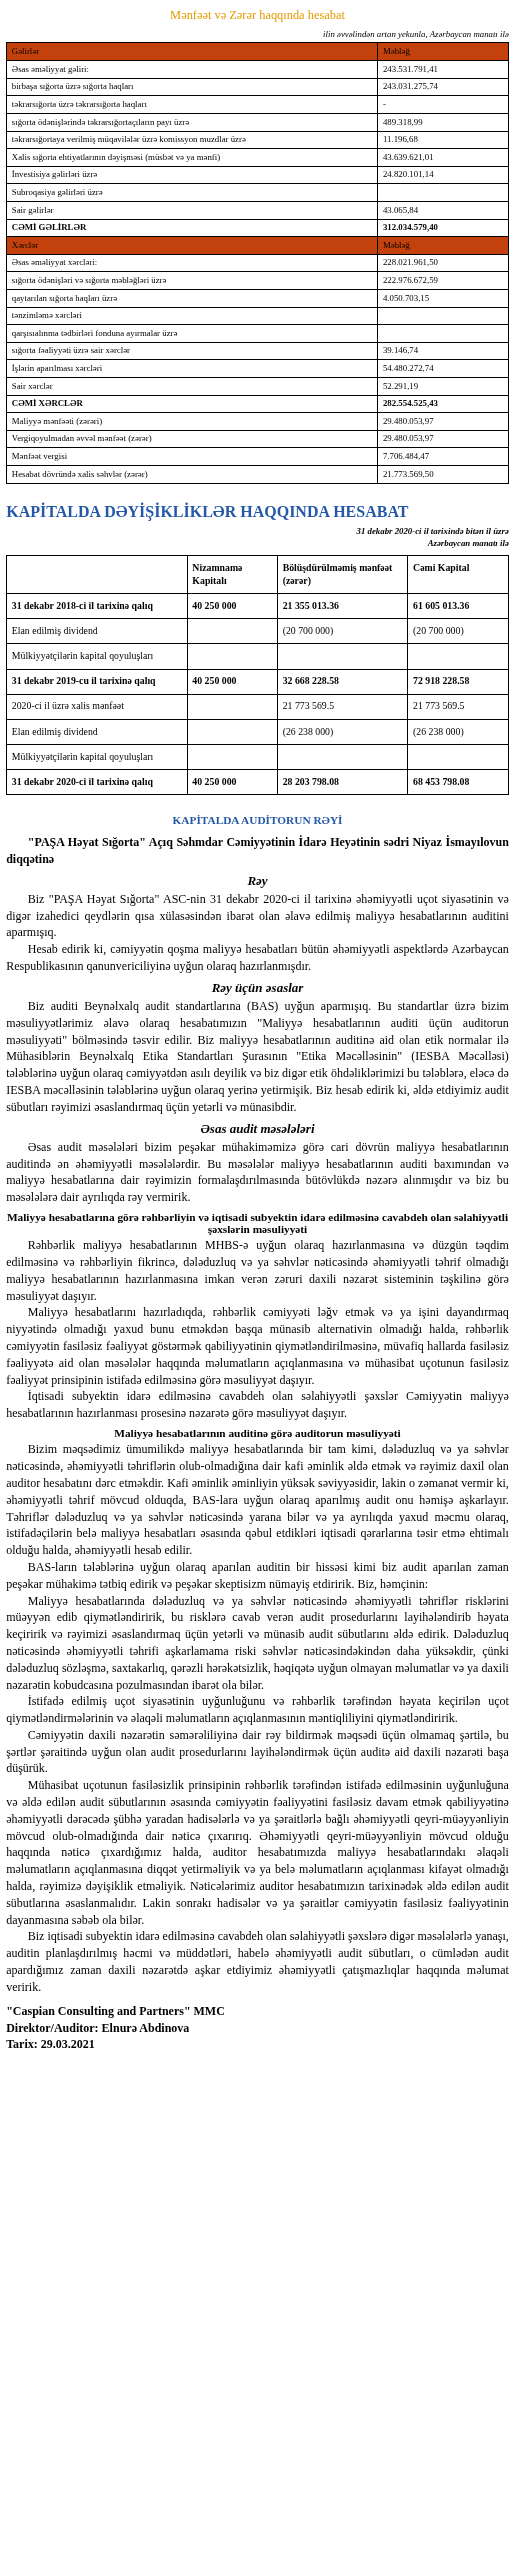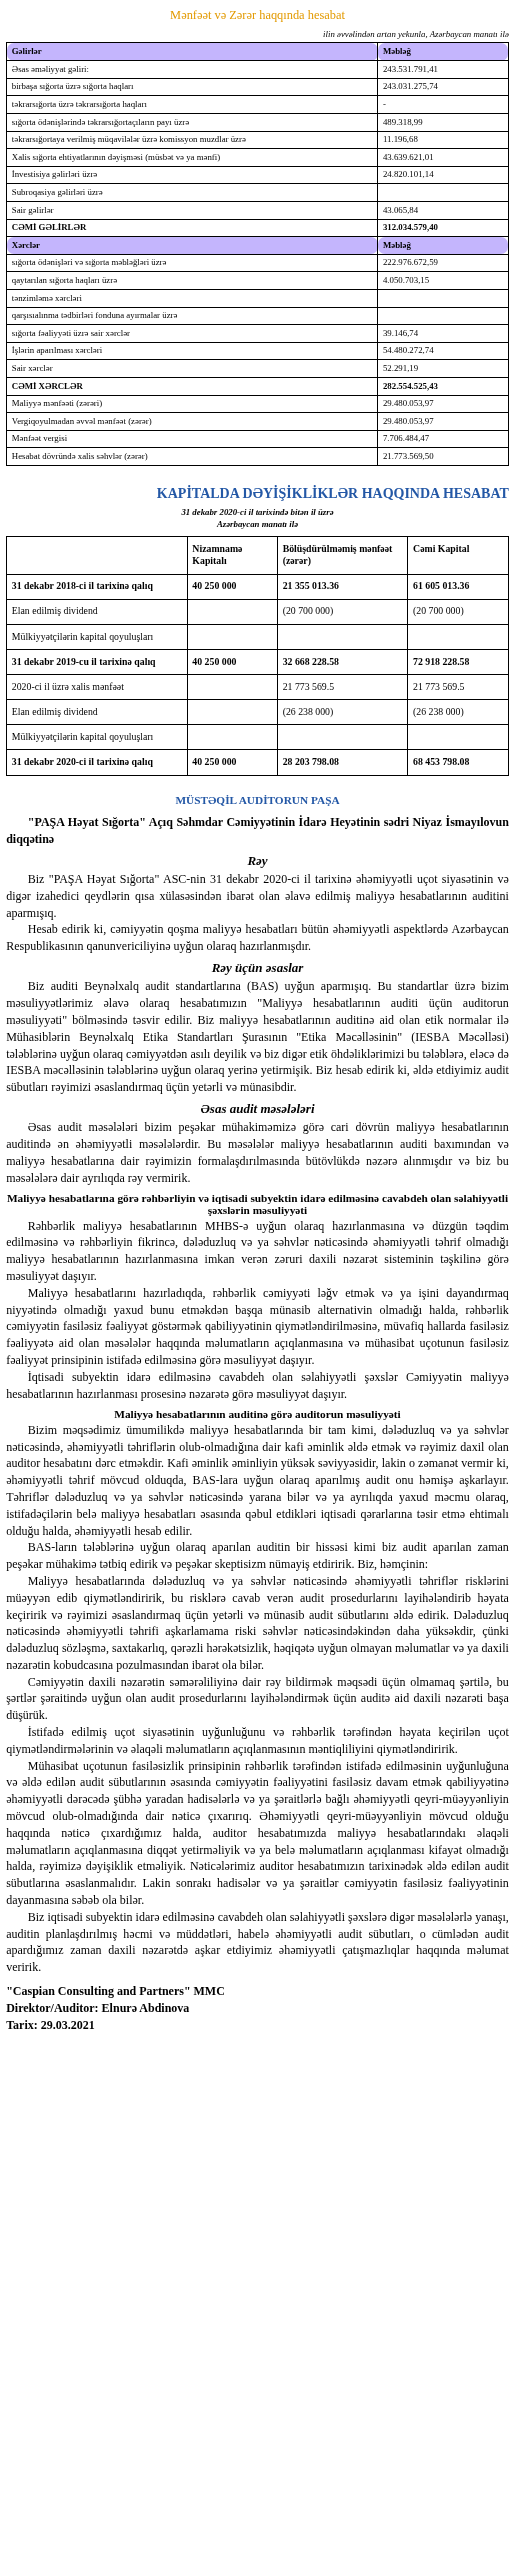--- a/index.html
+++ b/index.html
@@ -7,26 +7,26 @@
   body { width:515px; font-family:"Liberation Serif", serif; color:#000; }
   .page { width:515px; min-height:2731px; padding:8.2px 6.2px 20.6px; }
 
   
   .pnl-title { color:#e39a00; font-size:12.4px; font-weight:normal; text-align:center; margin-bottom:6.2px; }
   .pnl-subtitle { font-style:italic; font-size:8.8px; text-align:right; margin-bottom:3.1px; }
   table { border-collapse:collapse; width:100%; }
   .fin td { border:0.5px solid #000; padding:2.6px 4.6px; font-size:8.8px; line-height:1.3; vertical-align:top; }
   .fin col.c-label { width:74%; }
   .fin col.c-amount { width:26%; }
-  .fin tr.hdr td { font-weight:bold; background:#c4b5fd;border-radius:7px; }
+  .fin tr.hdr td { font-weight:normal; background:#c2410c; }
   .fin tr.total td { font-weight:bold; }
 
   
-  .cap-title { color:#2458a6; font-size:14px; font-weight:bold; text-align:right; margin:19.6px 0 5.2px; }
-  .cap-subtitle { font-weight:bold; font-style:italic; font-size:8.8px; text-align:center; line-height:1.35; margin-bottom:5.2px; }
+  .cap-title { color:#2458a6; font-size:16px; font-weight:bold; text-align:left; margin:19.6px 0 5.2px; }
+  .cap-subtitle { font-weight:bold; font-style:italic; font-size:8.8px; text-align:right; line-height:1.35; margin-bottom:5.2px; }
   .cap td { border:0.5px solid #000; padding:5.7px 4.6px; font-size:9.8px; line-height:1.3; vertical-align:top; }
   .cap col.k-label { width:36%; }
   .cap col.k-share { width:18%; }
   .cap col.k-retained { width:26%; }
   .cap col.k-total { width:20%; }
   .cap tr.hdr td { font-weight:bold;margin-left:28px; }
   .cap tr.bold td { font-weight:bold; }
 
   
   .audit-title { color:#2458a6; font-size:11.3px; font-weight:bold; text-align:center; margin:18.5px 0 8.2px; }
@@ -97,20 +97,24 @@
         <tr class="total">
           <td>CƏMİ GƏLİRLƏR</td>
           <td>312.034.579,40</td>
         </tr>
 
         <tr class="hdr">
           <td>Xərclər</td>
           <td>Məbləğ</td>
         </tr>
 
+        <tr>
+          <td>Əsas əməliyyat xərcləri:</td>
+          <td>228.021.961,50</td>
+        </tr>
           <tr>
           <td>sığorta ödənişləri və sığorta məbləğləri üzrə</td>
           <td>222.976.672,59</td>
         </tr>
           <tr>
           <td>qaytarılan sığorta haqları üzrə</td>
           <td>4.050.703,15</td>
         </tr>
           <tr>
           <td>tənzimləmə xərcləri</td>
@@ -225,21 +229,21 @@
           <td>31 dekabr 2020-ci il tarixinə qalıq</td>
           <td>40 250 000</td>
           <td>28 203 798.08</td>
           <td>68 453 798.08</td>
         </tr>
       </tbody>
     </table>
   </section>
 
   <section class="audit">
-    <h2 class="audit-title">MÜSTƏQİL AUDİTORUN PAŞA</h2>
+    <h2 class="audit-title">KAPİTALDA AUDİTORUN RƏYİ</h2>
 
     <p class="addressee">"PAŞA Həyat Sığorta" Açıq Səhmdar Cəmiyyətinin İdarə Heyətinin sədri Niyaz İsmayılovun diqqətinə</p>
 
     <h3>Rəy</h3>
     <p>Biz "PAŞA Həyat Sığorta" ASC-nin 31 dekabr 2020-ci il tarixinə əhəmiyyətli uçot siyasətinin və digər izahedici qeydlərin qısa xülasəsindən ibarət olan əlavə edilmiş maliyyə hesabatlarının auditini aparmışıq.</p>
       <p>Hesab edirik ki, cəmiyyətin qoşma maliyyə hesabatları bütün əhəmiyyətli aspektlərdə Azərbaycan Respublikasının qanunvericiliyinə uyğun olaraq hazırlanmışdır.</p>
 
     <h3>Rəy üçün əsaslar</h3>
     <p>Biz auditi Beynəlxalq audit standartlarına (BAS) uyğun aparmışıq. Bu standartlar üzrə bizim məsuliyyətlərimiz əlavə olaraq hesabatımızın "Maliyyə hesabatlarının auditi üçün auditorun məsuliyyəti" bölməsində təsvir edilir. Biz maliyyə hesabatlarının auditinə aid olan etik normalar ilə Mühasiblərin Beynəlxalq Etika Standartları Şurasının "Etika Məcəlləsinin" (IESBA Məcəlləsi) tələblərinə uyğun olaraq cəmiyyətdən asılı deyilik və biz digər etik öhdəliklərimizi bu tələblərə, eləcə də IESBA məcəlləsinin tələblərinə uyğun olaraq yerinə yetirmişik. Biz hesab edirik ki, əldə etdiyimiz audit sübutları rəyimizi əsaslandırmaq üçün yetərli və münasibdir.</p>
 
@@ -248,22 +252,22 @@
 
     <h4>Maliyyə hesabatlarına görə rəhbərliyin və iqtisadi subyektin idarə edilməsinə cavabdeh olan səlahiyyətli şəxslərin məsuliyyəti</h4>
     <p>Rəhbərlik maliyyə hesabatlarının MHBS-ə uyğun olaraq hazırlanmasına və düzgün təqdim edilməsinə və rəhbərliyin fikrincə, dələduzluq və ya səhvlər nəticəsində əhəmiyyətli təhrif olmadığı maliyyə hesabatlarının hazırlanmasına imkan verən zəruri daxili nəzarət sisteminin təşkilinə görə məsuliyyət daşıyır.</p>
       <p>Maliyyə hesabatlarını hazırladıqda, rəhbərlik cəmiyyəti ləğv etmək və ya işini dayandırmaq niyyətində olmadığı yaxud bunu etməkdən başqa münasib alternativin olmadığı halda, rəhbərlik cəmiyyətin fasiləsiz fəaliyyət göstərmək qabiliyyətinin qiymətləndirilməsinə, müvafiq hallarda fasiləsiz fəaliyyətə aid olan məsələlər haqqında məlumatların açıqlanmasına və mühasibat uçotunun fasiləsiz fəaliyyət prinsipinin istifadə edilməsinə görə məsuliyyət daşıyır.</p>
       <p>İqtisadi subyektin idarə edilməsinə cavabdeh olan səlahiyyətli şəxslər Cəmiyyətin maliyyə hesabatlarının hazırlanması prosesinə nəzarətə görə məsuliyyət daşıyır.</p>
 
     <h4>Maliyyə hesabatlarının auditinə görə auditorun məsuliyyəti</h4>
     <p>Bizim məqsədimiz ümumilikdə maliyyə hesabatlarında bir tam kimi, dələduzluq və ya səhvlər nəticəsində, əhəmiyyətli təhriflərin olub-olmadığına dair kafi əminlik əldə etmək və rəyimiz daxil olan auditor hesabatını dərc etməkdir. Kafi əminlik əminliyin yüksək səviyyəsidir, lakin o zəmanət vermir ki, əhəmiyyətli təhrif mövcud olduqda, BAS-lara uyğun olaraq aparılmış audit onu həmişə aşkarlayır. Təhriflər dələduzluq və ya səhvlər nəticəsində yarana bilər və ya ayrılıqda yaxud məcmu olaraq, istifadəçilərin belə maliyyə hesabatları əsasında qəbul etdikləri iqtisadi qərarlarına təsir etmə ehtimalı olduğu halda, əhəmiyyətli hesab edilir.</p>
       <p>BAS-ların tələblərinə uyğun olaraq aparılan auditin bir hissəsi kimi biz audit aparılan zaman peşəkar mühakimə tətbiq edirik və peşəkar skeptisizm nümayiş etdiririk. Biz, həmçinin:</p>
       <p>Maliyyə hesabatlarında dələduzluq və ya səhvlər nəticəsində əhəmiyyətli təhriflər risklərini müəyyən edib qiymətləndiririk, bu risklərə cavab verən audit prosedurlarını layihələndirib həyata keçiririk və rəyimizi əsaslandırmaq üçün yetərli və münasib audit sübutlarını əldə edirik. Dələduzluq nəticəsində əhəmiyyətli təhrifi aşkarlamama riski səhvlər nəticəsindəkindən daha yüksəkdir, çünki dələduzluq sözləşmə, saxtakarlıq, qərəzli hərəkətsizlik, həqiqətə uyğun olmayan məlumatlar və ya daxili nəzarətin kobudcasına pozulmasından ibarət ola bilər.</p>
+      <p>İstifadə edilmiş uçot siyasətinin uyğunluğunu və rəhbərlik tərəfindən həyata keçirilən uçot qiymətləndirmələrinin və əlaqəli məlumatların açıqlanmasının məntiqliliyini qiymətləndiririk.</p>
       <p>Cəmiyyətin daxili nəzarətin səmərəliliyinə dair rəy bildirmək məqsədi üçün olmamaq şərtilə, bu şərtlər şəraitində uyğun olan audit prosedurlarını layihələndirmək üçün auditə aid daxili nəzarəti başa düşürük.</p>
-      <p>İstifadə edilmiş uçot siyasətinin uyğunluğunu və rəhbərlik tərəfindən həyata keçirilən uçot qiymətləndirmələrinin və əlaqəli məlumatların açıqlanmasının məntiqliliyini qiymətləndiririk.</p>
       <p>Mühasibat uçotunun fasiləsizlik prinsipinin rəhbərlik tərəfindən istifadə edilməsinin uyğunluğuna və əldə edilən audit sübutlarının əsasında cəmiyyətin fəaliyyətini fasiləsiz davam etmək qabiliyyətinə əhəmiyyətli dərəcədə şübhə yaradan hadisələrlə və ya şəraitlərlə bağlı əhəmiyyətli qeyri-müəyyənliyin mövcud olub-olmadığında dair nəticə çıxarırıq. Əhəmiyyətli qeyri-müəyyənliyin mövcud olduğu haqqında nəticə çıxardığımız halda, auditor hesabatımızda maliyyə hesabatlarındakı əlaqəli məlumatların açıqlanmasına diqqət yetirməliyik və ya belə məlumatların açıqlanması kifayət olmadığı halda, rəyimizə dəyişiklik etməliyik. Nəticələrimiz auditor hesabatımızın tarixinədək əldə edilən audit sübutlarına əsaslanmalıdır. Lakin sonrakı hadisələr və ya şəraitlər cəmiyyətin fasiləsiz fəaliyyətinin dayanmasına səbəb ola bilər.</p>
       <p>Biz iqtisadi subyektin idarə edilməsinə cavabdeh olan səlahiyyətli şəxslərə digər məsələlərlə yanaşı, auditin planlaşdırılmış həcmi və müddətləri, habelə əhəmiyyətli audit sübutları, o cümlədən audit apardığımız zaman daxili nəzarətdə aşkar etdiyimiz əhəmiyyətli çatışmazlıqlar haqqında məlumat veririk.</p>
 
     <div class="signoff">
       <p>"Caspian Consulting and Partners" MMC</p>
       <p>Direktor/Auditor: Elnurə Abdinova</p>
       <p>Tarix: 29.03.2021</p>
     </div>
   </section>
 

